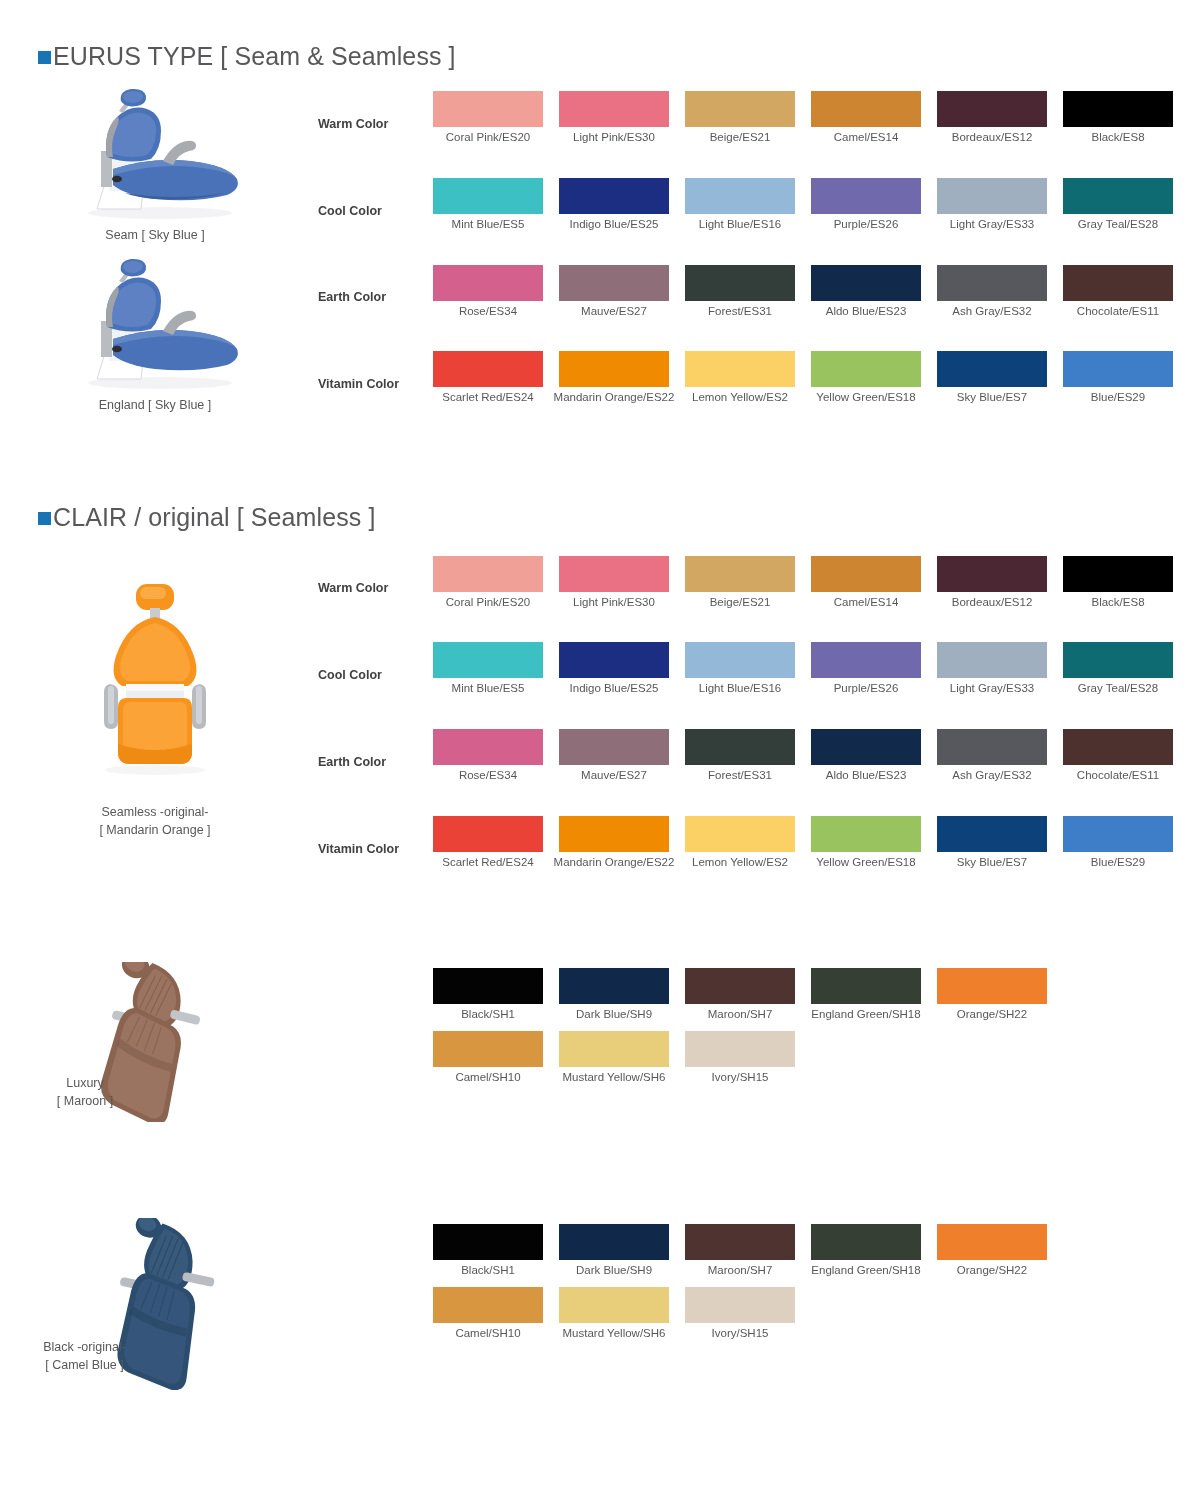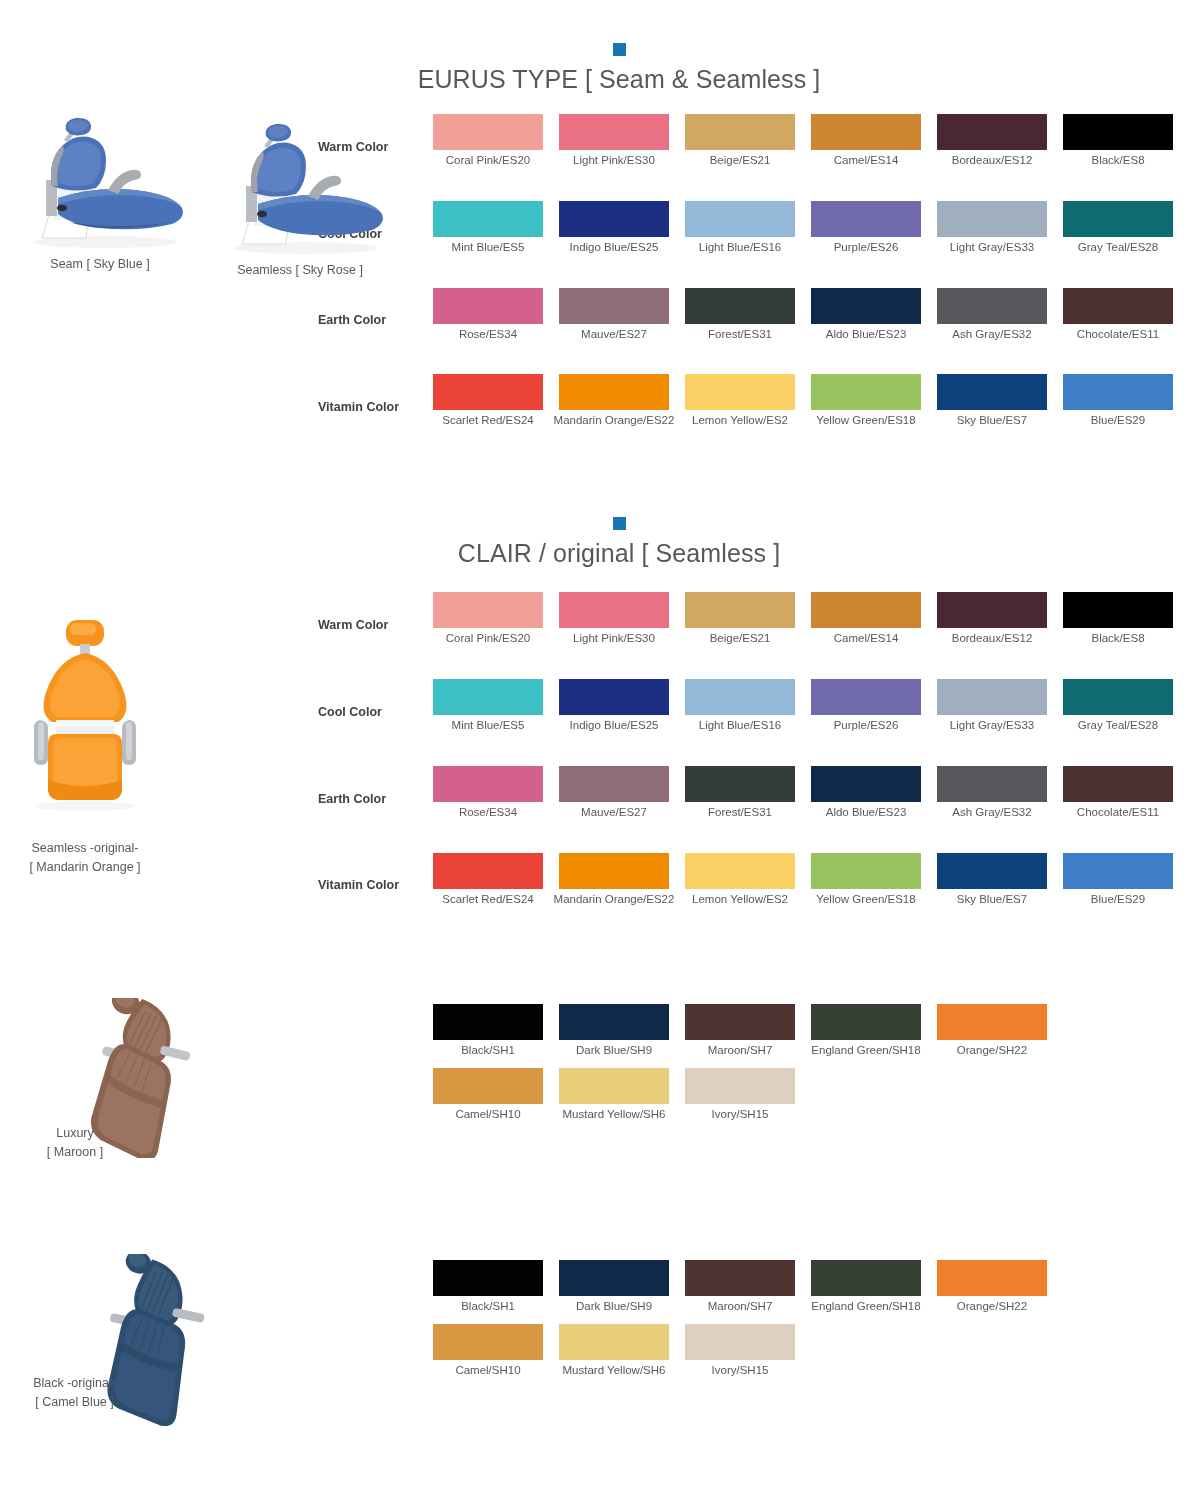--- a/index.html
+++ b/index.html
@@ -16,23 +16,22 @@
     color: #4a4a4a;
     overflow: hidden;
   }
 
   
   .section { position: relative; }
 
   .section-header {
     display: flex;
     align-items: center;
-    gap: 10px;
+    gap: 2px;
     padding-left: 38px;
-    flex-direction: column;
   }
   .bullet-square {
     width: 13px; height: 13px;
     background: #1874b4;
     display: inline-block;
     flex: 0 0 auto;
     position: relative;
     top: 1px;
   }
   .section-title {
@@ -45,21 +44,21 @@
 
   
   .section-body {
     display: flex;
     align-items: flex-start;
   }
   .chair-col {
     width: 310px;
     flex: 0 0 310px;
     display: flex;
-    flex-direction: row;
+    flex-direction: column;
     align-items: center;
     position: relative;
   }
   .chair-block { text-align: center; }
   .chair-caption {
     font-size: 12.5px;
     color: #58585a;
     line-height: 1.5;
     margin-top: 4px;
     white-space: nowrap;
@@ -185,21 +184,21 @@
                    Q 106 62 96 72 Q 74 78 52 70 Z" fill="#4a72b8"></path>
           <path d="M56 66 Q 53 45 65 33 Q 78 22 91 27 Q 102 32 101 46
                    Q 100 60 92 68 Q 74 73 56 66 Z" fill="#5d81c3"></path>
           <path d="M52 70 Q 48 44 62 30 Q 66 30 61 42 Q 55 56 58 70 Z" fill="#9fa3a8"></path>
           <path d="M64 24 L70 16 L74 18 L68 26 Z" fill="#b9bcc0"></path>
           <path d="M66 14 Q 64 4 76 2 Q 89 1 91 9 Q 92 17 82 19 Q 70 21 66 14 Z" fill="#4a72b8"></path>
           <path d="M68 11 Q 67 5 77 4 Q 87 4 88 9 Q 88 14 79 16 Q 70 16 68 11 Z" fill="#5d81c3"></path>
           <ellipse cx="62" cy="92" rx="5" ry="3.2" fill="#2a2d31"></ellipse>
         </svg>
         <div class="chair-caption">
-          <span>Seamless [ Sky Rose ]</span>
+          <span>England [ Sky Blue ]</span>
         </div>
       </div>
 
     </div>
 
     <div class="swatch-area">
 
       <div class="swatch-row">
         <div class="row-label">Warm Color</div>
         <div class="swatch-cells">
@@ -519,21 +518,21 @@
             <path d="M66 66 L 108 66 Q 122 68 126 88 L 142 146
                      Q 146 160 132 163 L 86 163 Q 72 161 68 147 L 58 88
                      Q 56 70 66 66 Z" fill="#8a6450"></path>
             <path d="M70 70 L 105 70 Q 117 72 121 89 L 136 144
                      Q 139 156 128 158 L 89 158 Q 78 156 74 144 L 64 89
                      Q 62 73 70 70 Z" fill="#9a7461"></path>
             <path d="M74 72 L 74 100 M 82 71 L 84 100 M 90 71 L 93 100 M 98 72 L 102 100" stroke="#7d5948" stroke-width="1.1" fill="none" opacity="0.6"></path>
             <path d="M66 100 Q 95 106 124 100 L 126 108 Q 95 114 64 108 Z" fill="#7f5b4a" opacity="0.55"></path>
           </g>
         </svg>
-        <div class="chair-caption" style="position:absolute; left:0; top:122px; width:150px; text-align:center;">
+        <div class="chair-caption" style="position:absolute; left:0; top:108px; width:150px; text-align:center;">
           <span>Luxury</span>
           <span>[ Maroon ]</span>
         </div>
       </div>
     </div>
 
     <div class="lux-area">
       <div class="lux-row">
         <div class="swatch-cell">
           <span class="swatch-chip" style="background:#030303"></span>

